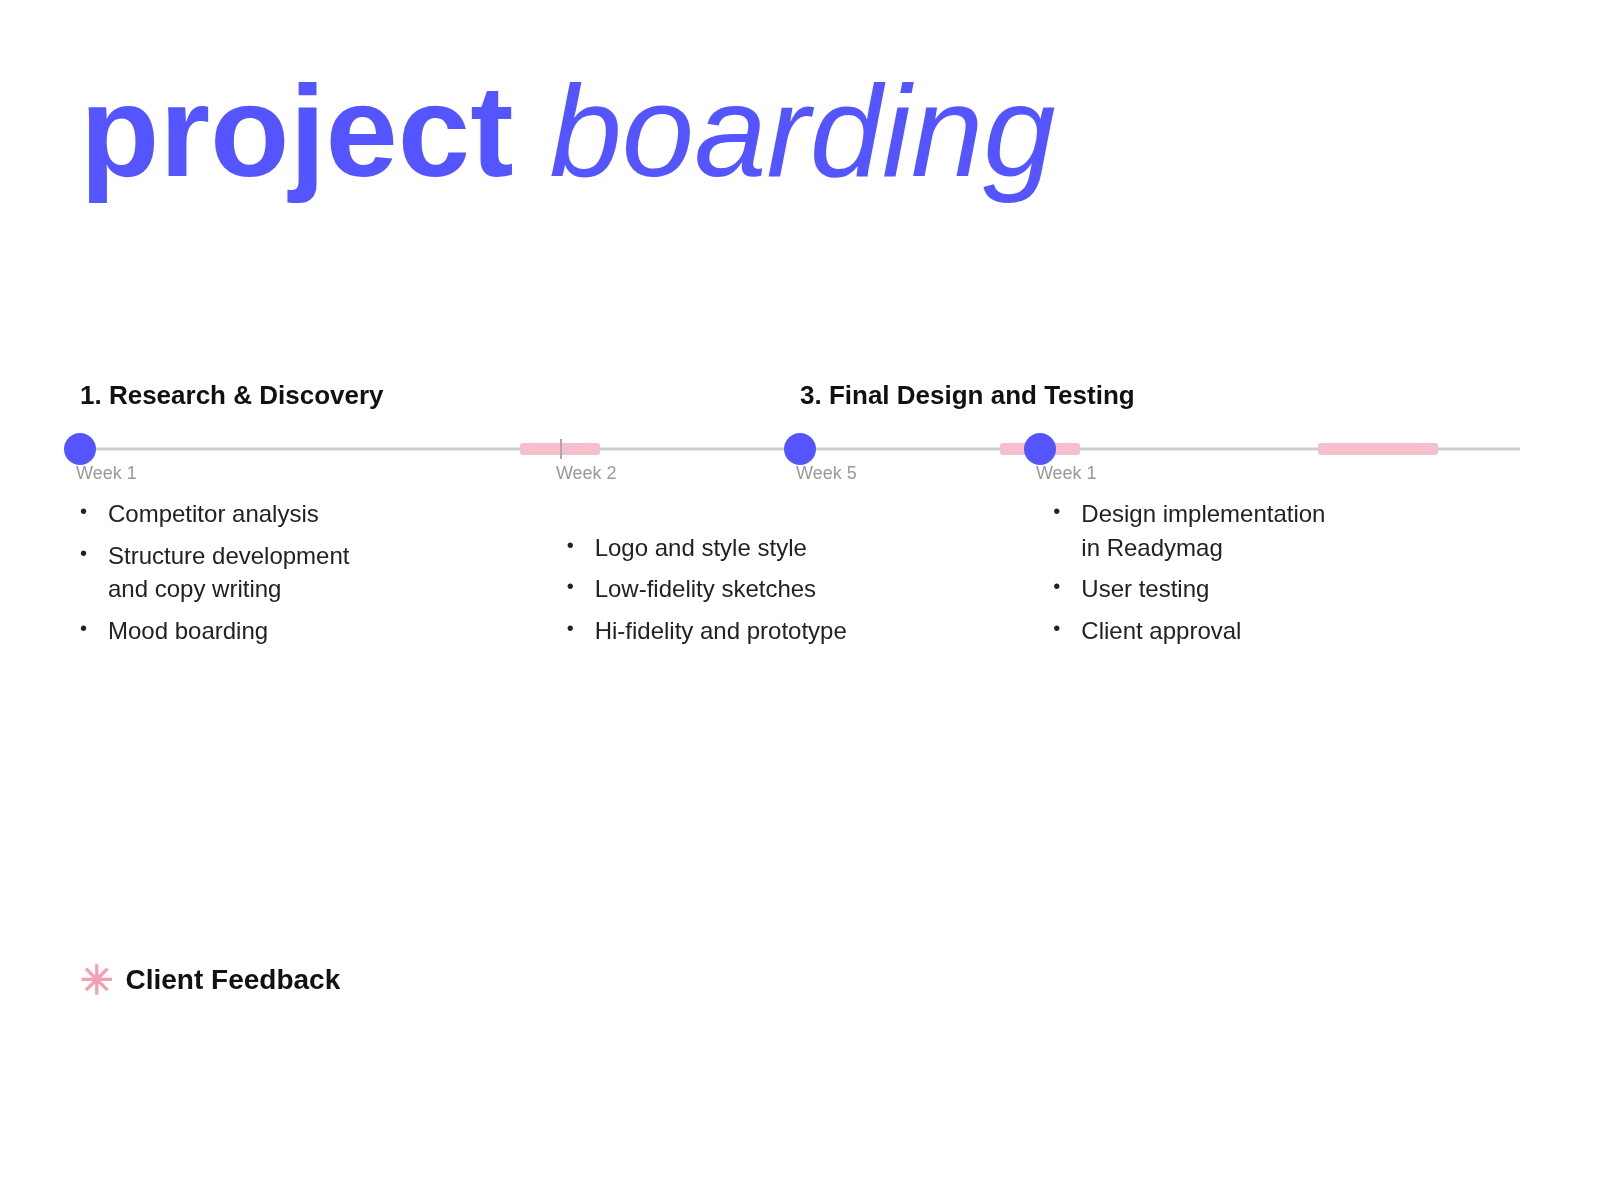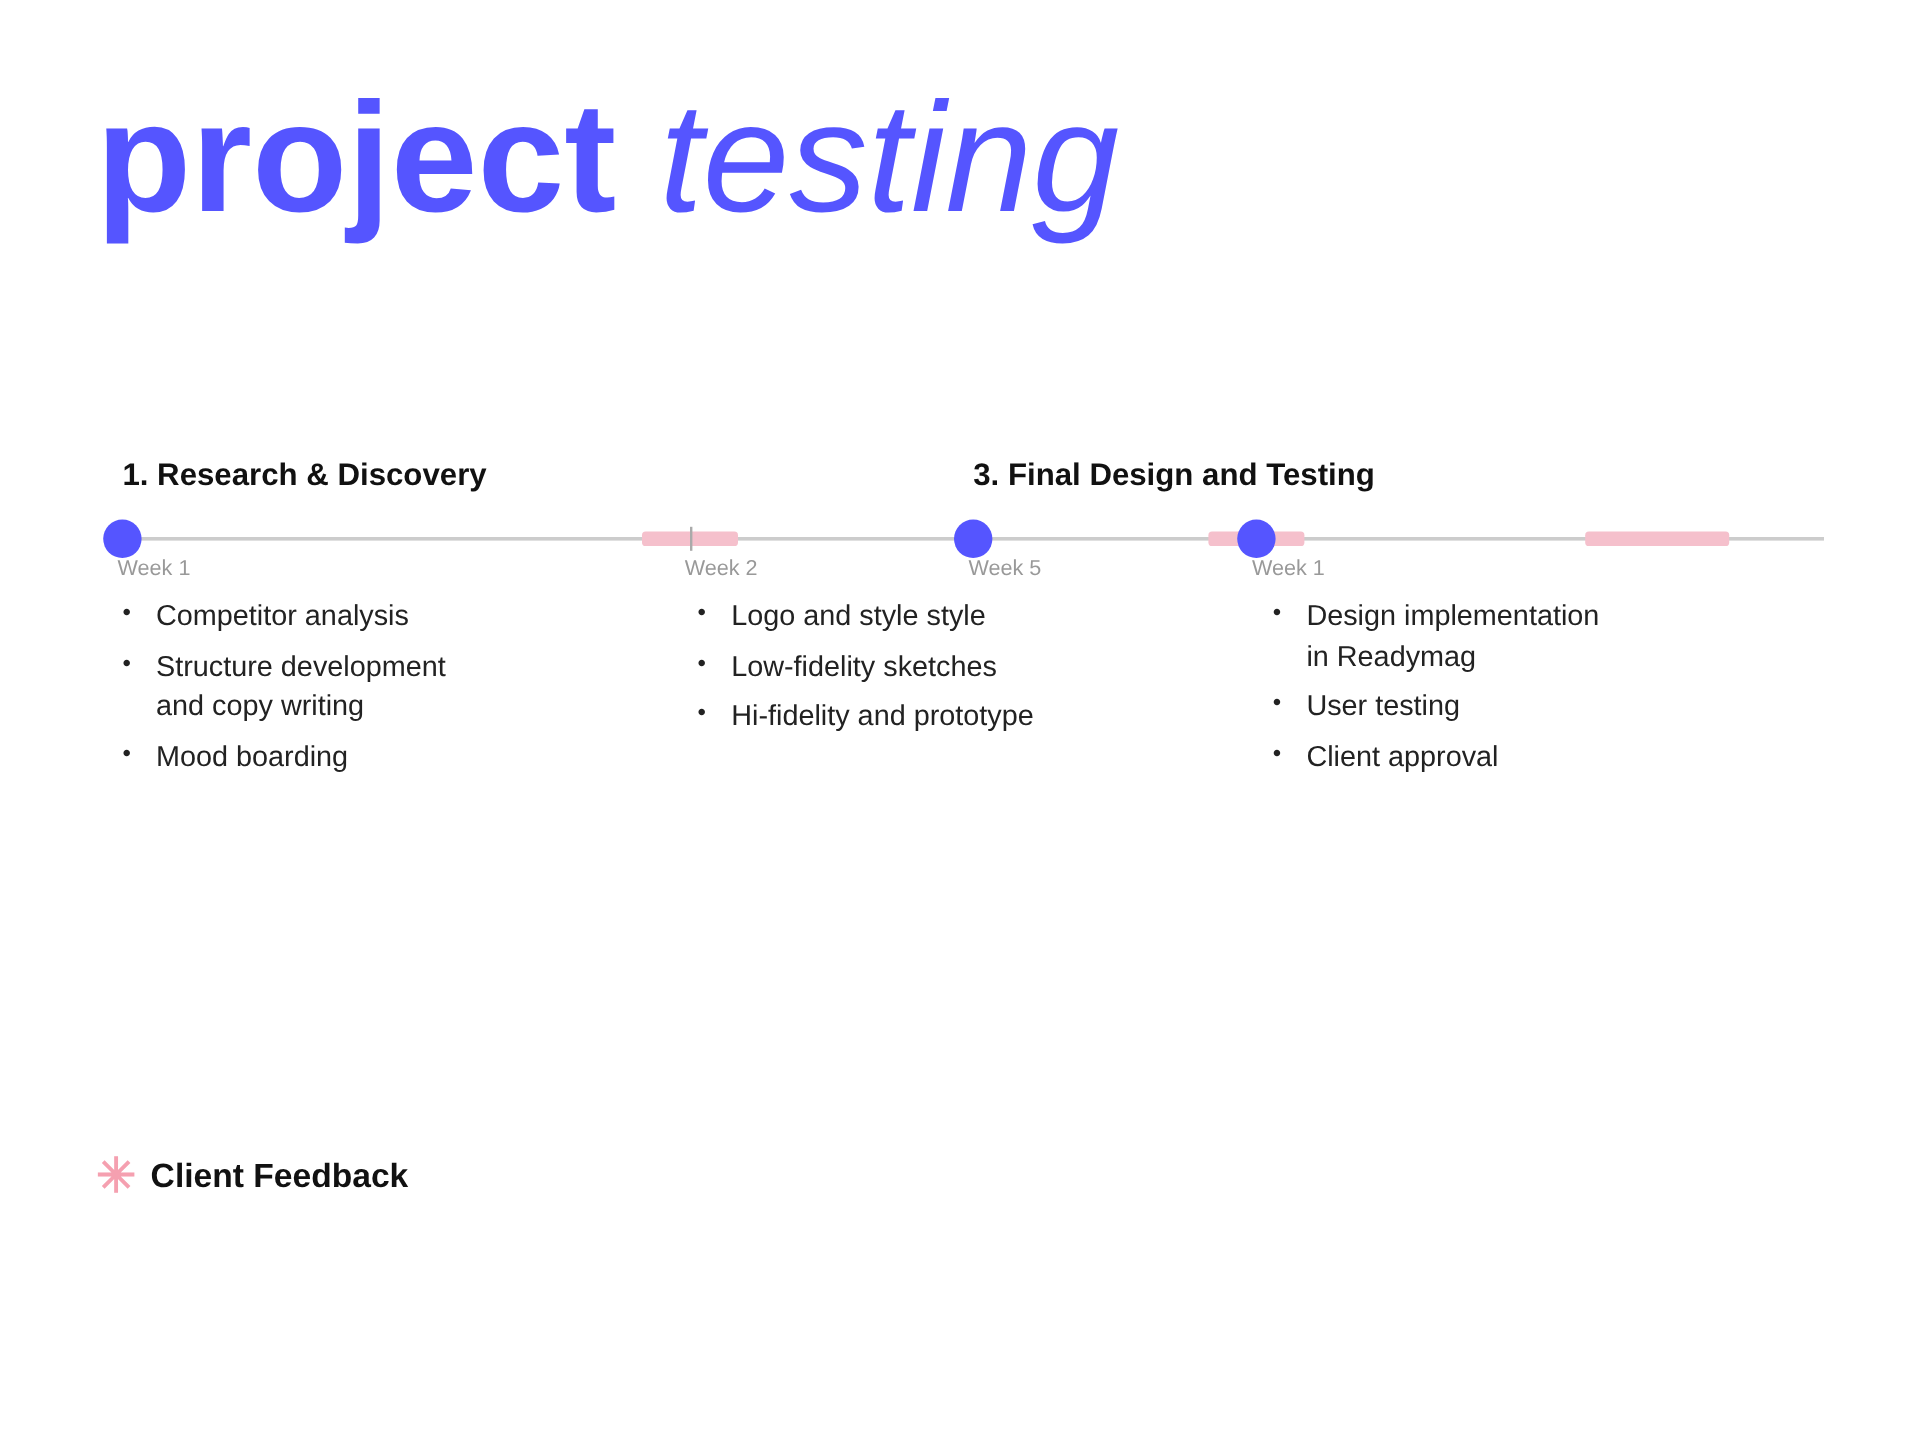--- a/index.html
+++ b/index.html
@@ -33,21 +33,20 @@
       font-style: italic;
       font-weight: 400;
     }
 
     
     .timeline-container {
       position: absolute;
       top: 380px;
       left: 80px;
       right: 80px;
-      margin-left: 22px;
     }
 
     
     .phases-header {
       display: flex;
       width: 100%;
       margin-bottom: 20px;
     }
 
     .phase-header {
@@ -130,21 +129,21 @@
       border-radius: 50%;
       transform: translate(-50%, -50%);
       z-index: 2;
     }
 
     
     .phases-content {
       display: flex;
       width: 100%;
       margin-top: 10px;
-      align-items: flex-start;
+      align-items: flex-end;
       gap: 20px;
     }
 
     .phase-content {
       flex: 1;
       padding-right: 30px;
     }
 
     .phase-content ul {
       list-style: none;
@@ -190,21 +189,21 @@
       font-weight: 800;
       color: #111111;
     }
   </style>
 </head>
 <body>
 
 <div class="page-title">
   <span class="title-project">project</span>
   <span> </span>
-  <span class="title-timeline">testing</span>
+  <span class="title-timeline">boarding</span>
 </div>
 
 <div class="timeline-container">
 
   <div class="phases-header">
     <div class="phase-header">
       <span>1.</span>
       <span>Research &amp; Discovery</span>
     </div>
     <div class="phase-header">

